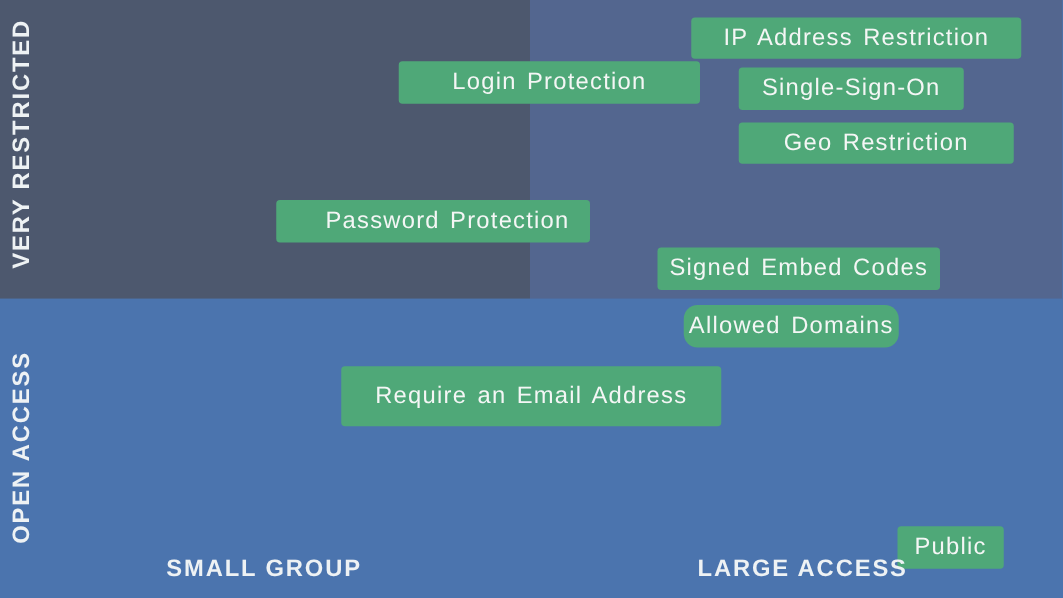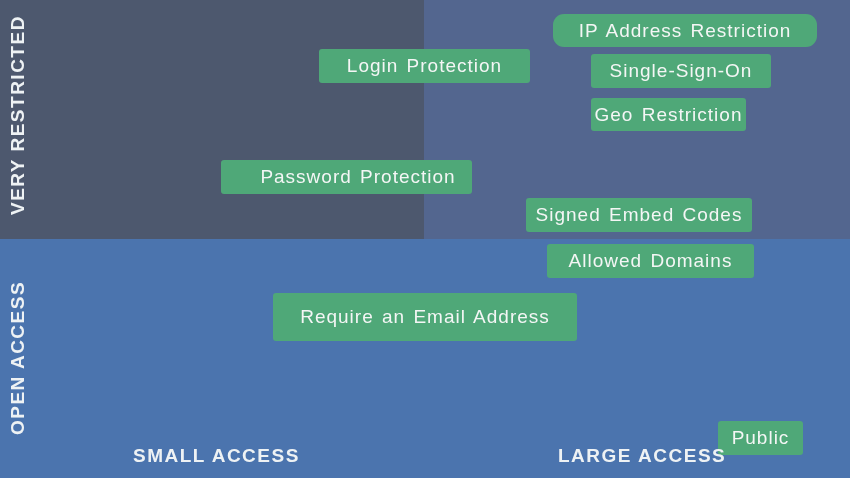--- a/index.html
+++ b/index.html
@@ -65,39 +65,39 @@
 </style>
 </head>
 <body>
 
 <div class="stage">
 
   <div class="quad tl"></div>
   <div class="quad tr"></div>
   <div class="quad bottom"></div>
 
-  <div class="tag" style="left:553px; top:14px;  width:264px; height:33px;border-radius:11px;">IP Address Restriction</div>
+  <div class="tag" style="left:553px; top:14px;  width:264px; height:33px;">IP Address Restriction</div>
 
   <div class="tag" style="left:591px; top:54px;  width:180px; height:34px;">Single-Sign-On</div>
 
-  <div class="tag" style="left:591px; top:98px;  width:155px; height:33px;">Geo Restriction</div>
+  <div class="tag" style="left:591px; top:98px;  width:220px; height:33px;">Geo Restriction</div>
 
-  <div class="tag" style="left:319px; top:49px;  width:211px; height:34px;">Login Protection</div>
+  <div class="tag" style="left:319px; top:49px;  width:241px; height:34px;">Login Protection</div>
 
   <div class="tag" style="left:221px; top:160px; width:251px; height:34px;padding-left:23px;">Password Protection</div>
 
   <div class="tag" style="left:526px; top:198px; width:226px; height:34px;">Signed Embed Codes</div>
 
-  <div class="tag" style="left:547px; top:244px; width:207px; height:34px;">Allowed Domains</div>
+  <div class="tag" style="left:547px; top:244px; width:172px; height:34px;border-radius:11px;">Allowed Domains</div>
 
   <div class="tag" style="left:273px; top:293px; width:304px; height:48px;">Require an Email Address</div>
 
   <div class="tag" style="left:718px; top:389px; width:85px;  height:34px;margin-top:32px;">Public</div>
 
   <div class="axis-y" style="left:8px; top:215px;">VERY RESTRICTED</div>
 
   <div class="axis-y" style="left:8px; top:435px;">OPEN ACCESS</div>
 
-  <div class="axis-x" style="left:133px; top:445px;">SMALL ACCESS</div>
+  <div class="axis-x" style="left:133px; top:445px;">SMALL GROUP</div>
 
   <div class="axis-x" style="left:558px; top:445px;">LARGE ACCESS</div>
 
 </div>
 
 </body></html>

